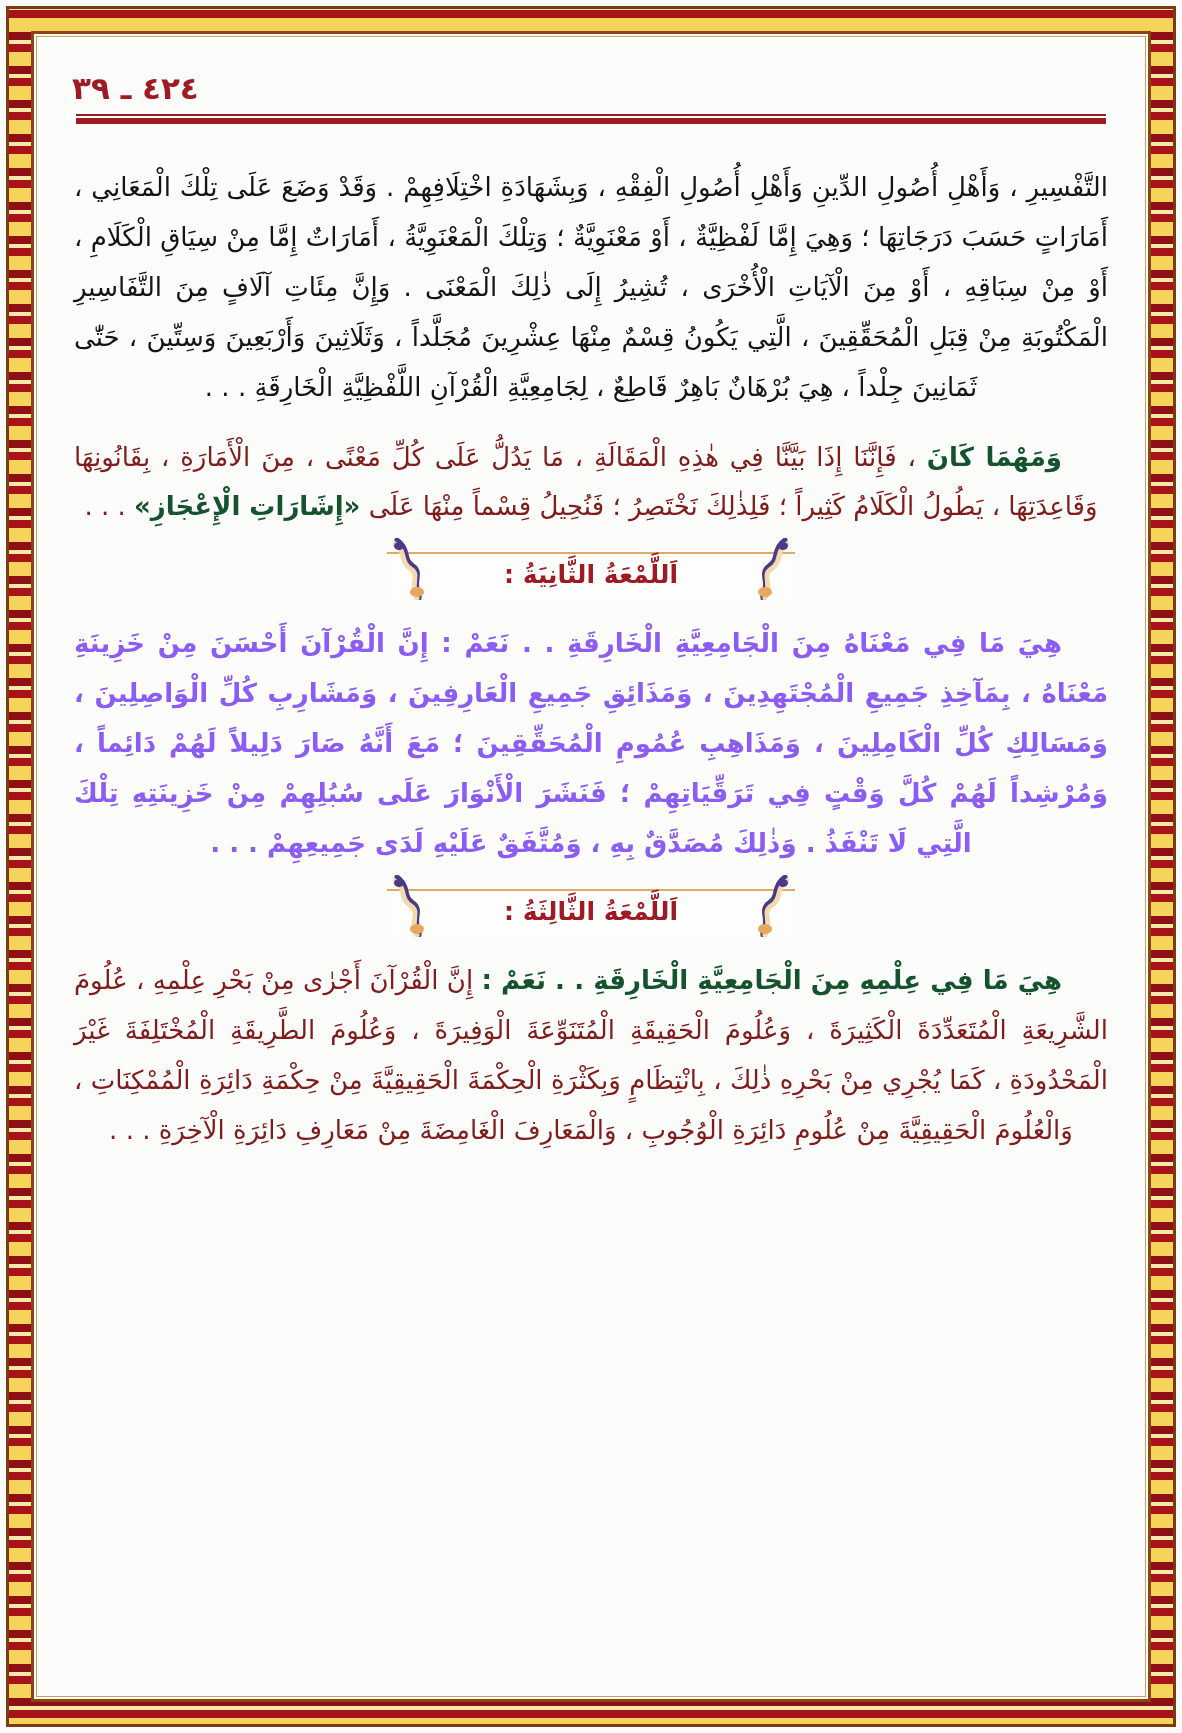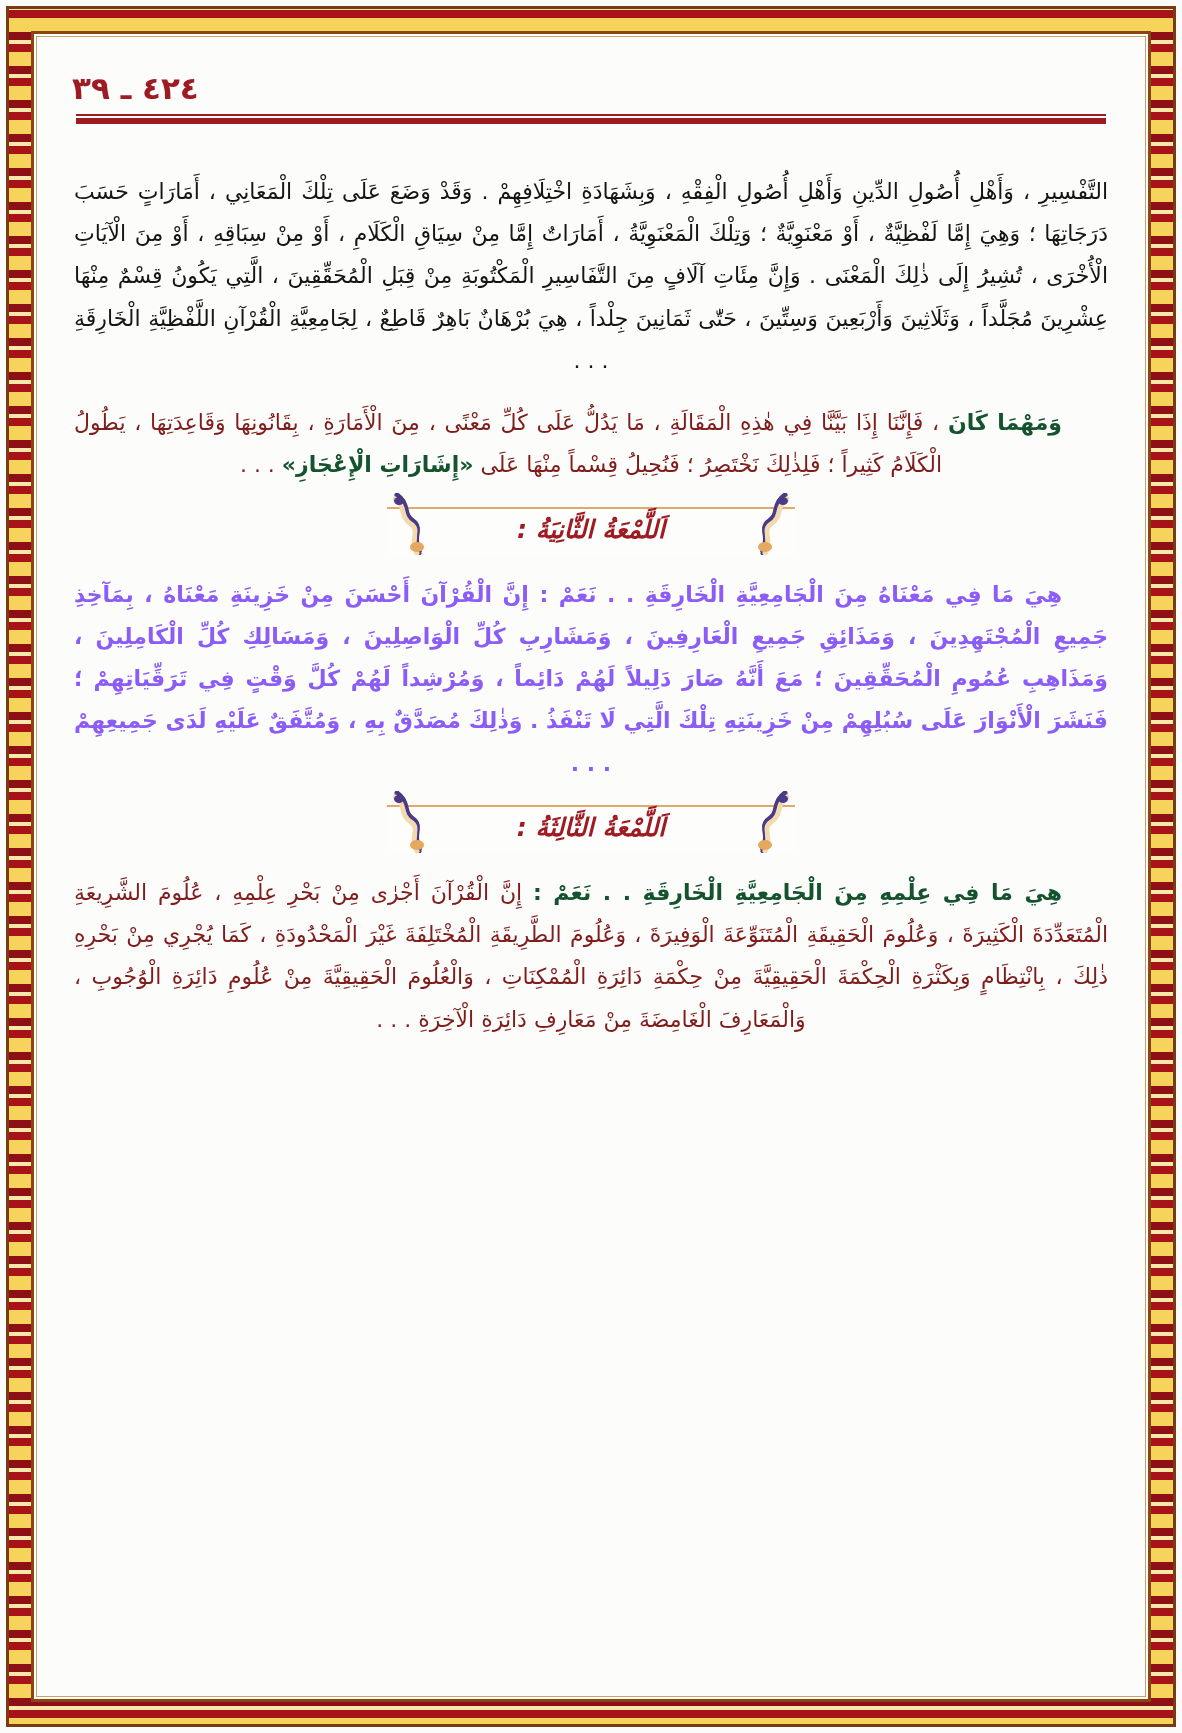--- a/index.html
+++ b/index.html
@@ -129,22 +129,22 @@
     top: -6px;
     height: 2px;
     background: #9e1b24;
   }
 
   
   .body {
     padding: 26px 16px 0 16px;
   }
   p.para {
-    margin: 16px 0 20px 0;
-    font-size: 22px;
+    margin: 8px 0 20px 0;
+    font-size: 26px;
     line-height: 1.92;
     text-align: justify;
     text-align-last: center;
     color: #111111;
     direction: rtl;
   }
   p.para.black { color: #151515; }
   p.para.red   { color: #8b5cf6; font-weight: bold; }
   p.para.indent { text-indent: 46px; }
   .hl-red { color: #14532d; font-weight: bold; }
@@ -158,21 +158,20 @@
   }
   .gleam-box {
     position: relative;
     display: inline-flex;
     align-items: center;
     justify-content: center;
     min-width: 300px;
     padding: 6px 54px 10px 54px;
     border-top: 2px solid #e0a869;
     background: #fdfdfc;
-    font-style: italic;
   }
   .gleam-text {
     color: #9e1b24;
     font-size: 25px;
     font-weight: bold;
     white-space: nowrap;
   }
   .gleam-orn {
     position: absolute;
     top: -16px;

